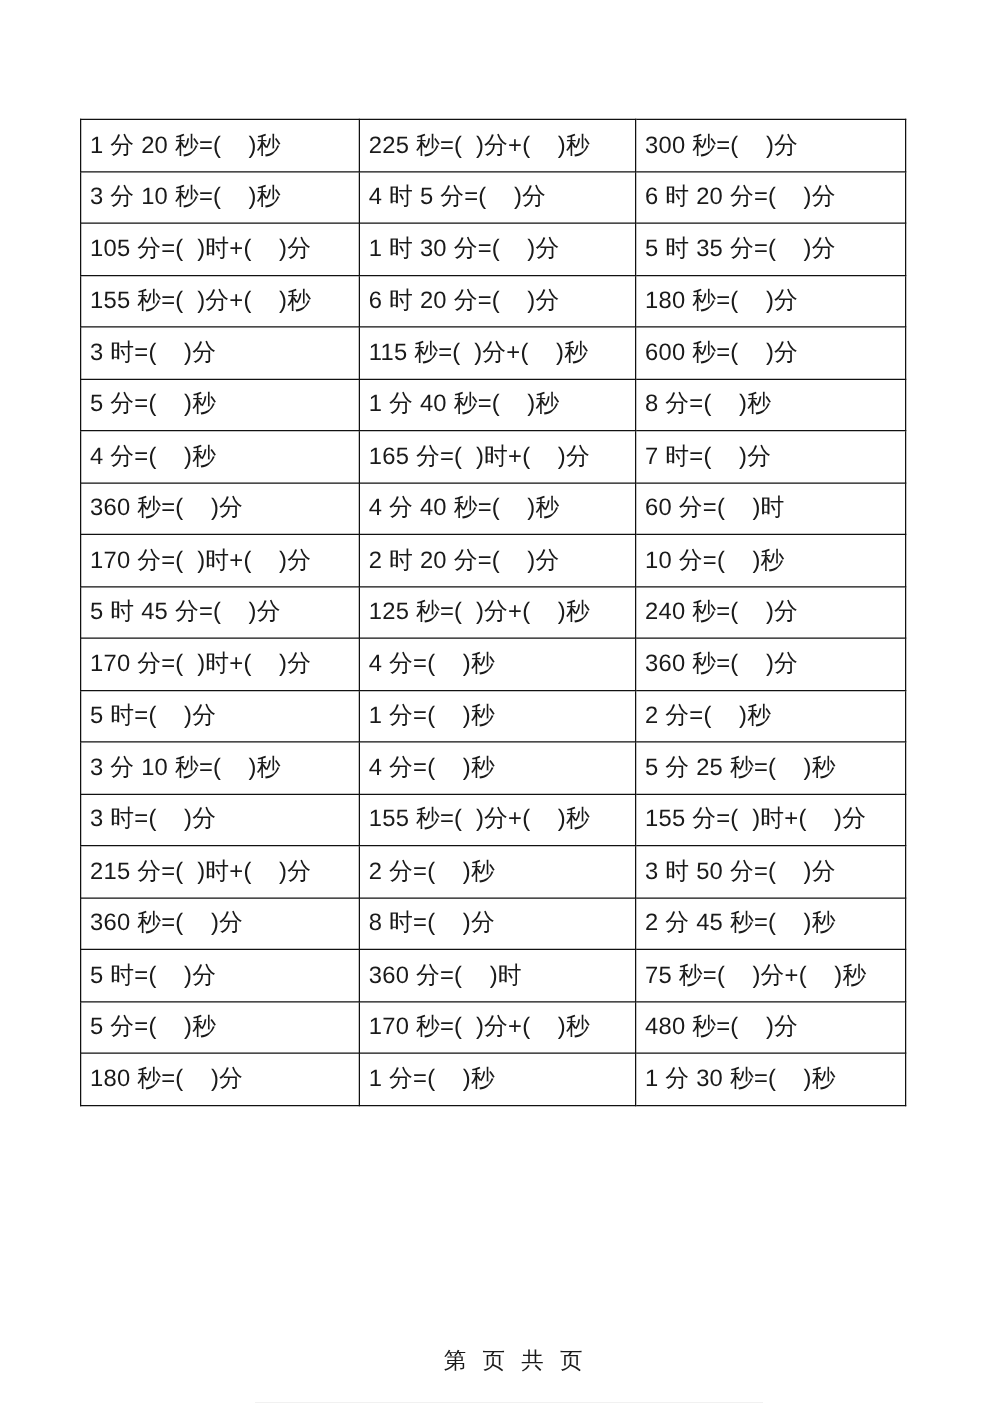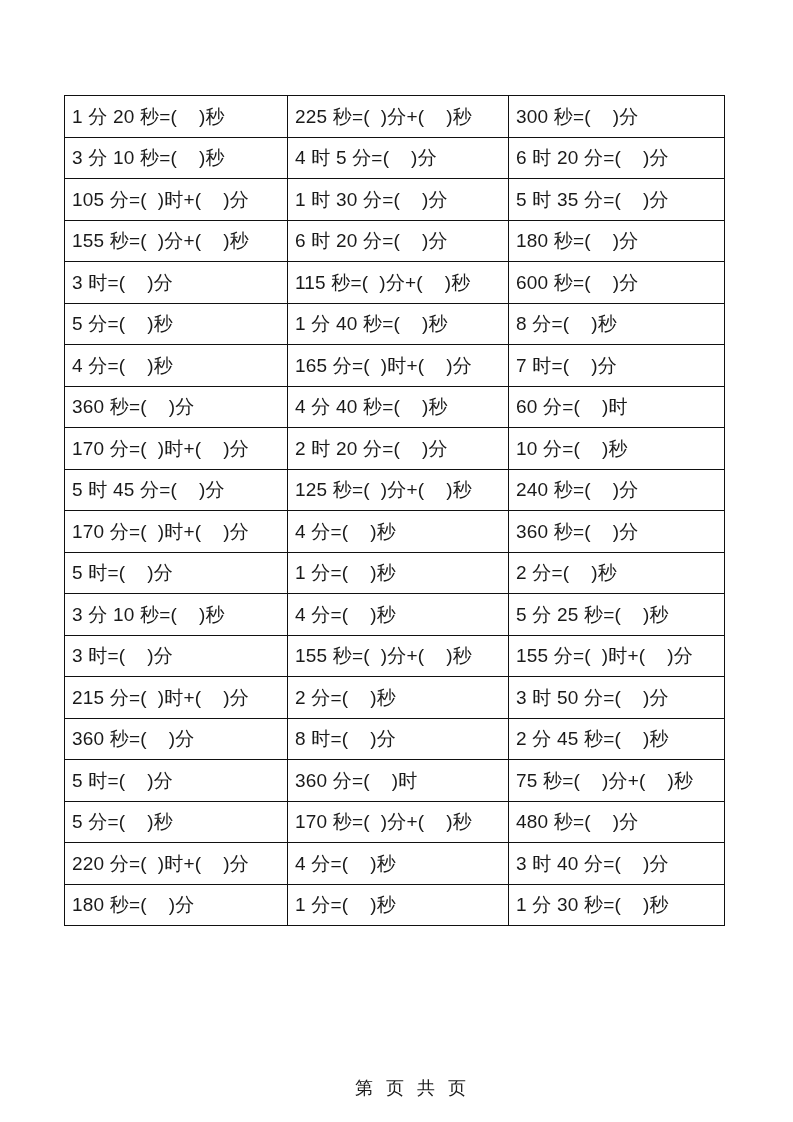--- a/index.html
+++ b/index.html
@@ -146,25 +146,20 @@
           <td>5 时=(    )分</td>
           <td>360 分=(    )时</td>
           <td>75 秒=(    )分+(    )秒</td>
         </tr>
         <tr>
           <td>5 分=(    )秒</td>
           <td>170 秒=(  )分+(    )秒</td>
           <td>480 秒=(    )分</td>
         </tr>
         <tr>
-          <td>220 分=(  )时+(    )分</td>
-          <td>4 分=(    )秒</td>
-          <td>3 时 40 分=(    )分</td>
-        </tr>
-        <tr>
           <td>180 秒=(    )分</td>
           <td>1 分=(    )秒</td>
           <td>1 分 30 秒=(    )秒</td>
         </tr>
       </tbody>
   </table>
   <div class="footer">第 页 共 页</div>
 </div>
 
 </body></html>

